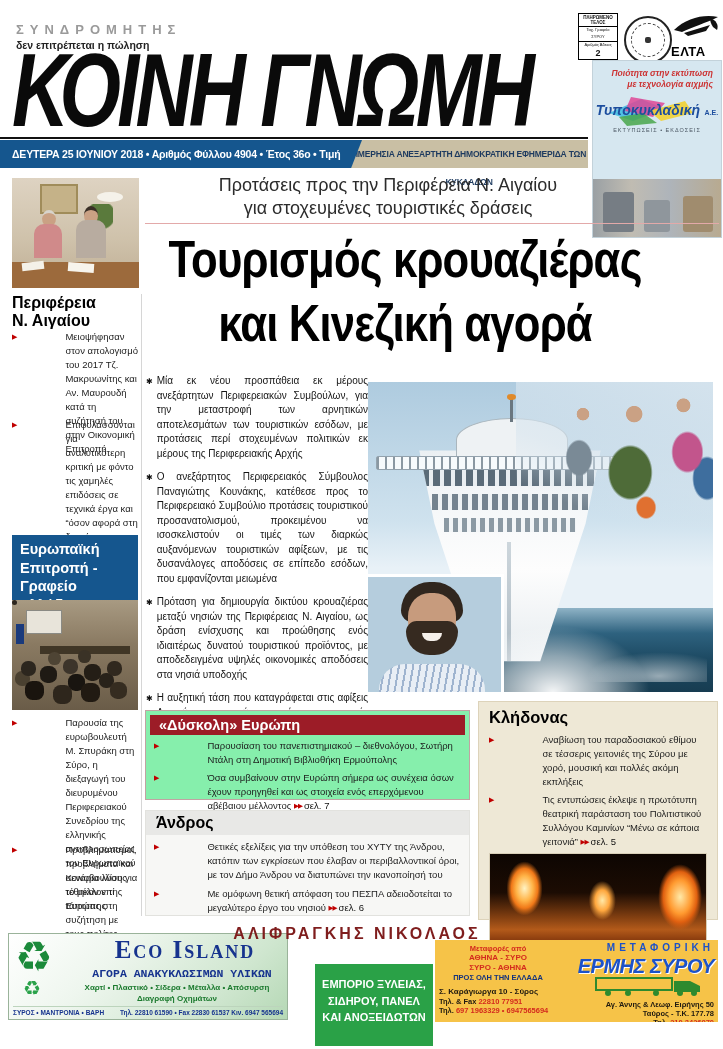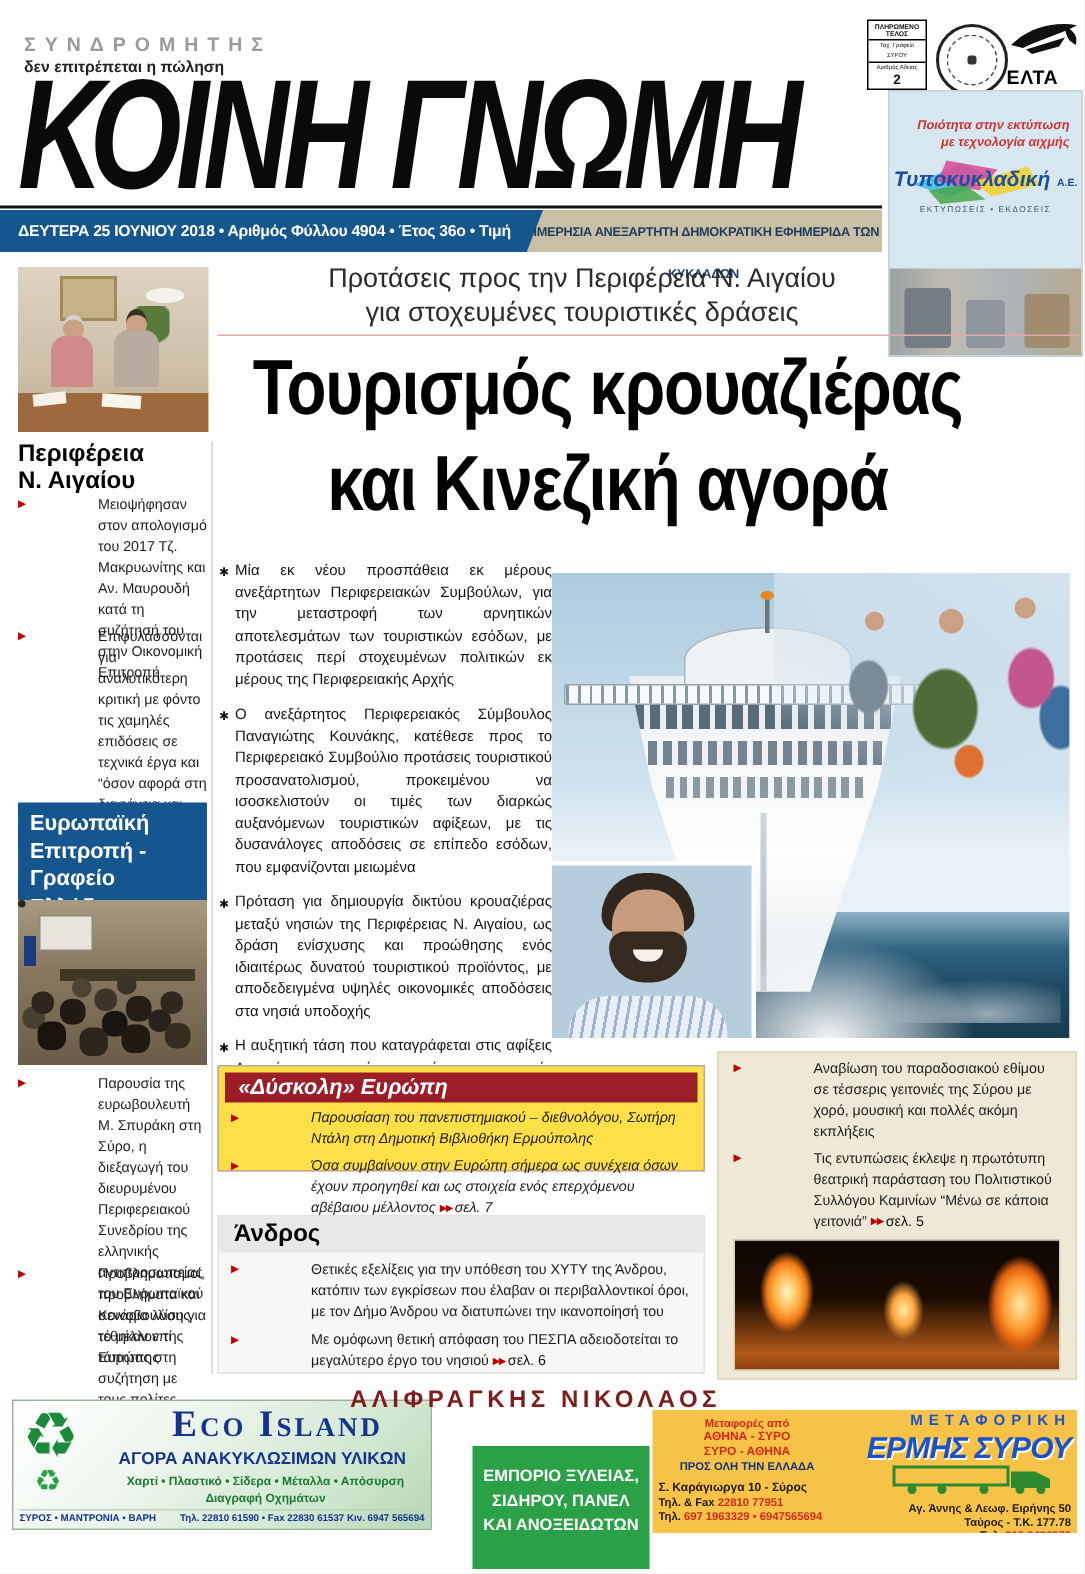--- a/index.html
+++ b/index.html
@@ -36,21 +36,21 @@
   .datebar .beige{position:absolute;left:350px;top:0;right:0;bottom:0;background:#c9bfa4;}
   .datebar .beige span{display:block;text-align:center;line-height:28px;font-weight:bold;font-size:8.5px;
                        letter-spacing:-0.2px;color:#1d3a5f;}
   .datebar .blue{position:absolute;left:0;top:0;width:362px;bottom:0;background:#15568e;
                  clip-path:polygon(0 0,100% 0,97% 100%,0 100%);}
   .datebar .blue span{display:block;line-height:28px;padding-left:12px;font-weight:bold;font-size:10.5px;
                       letter-spacing:-0.2px;color:#fff;}
 
   
   .print-ad{left:592px;top:60px;width:128px;height:176px;background:#d6e7f0;border:1px solid #c3d2da;overflow:hidden;}
-  .print-ad .slogan{color:#cc3333;font-style:italic;font-size:8.5px;line-height:1.35;text-align:right;padding:17px 8px 0 8px;font-weight:bold;}
+  .print-ad .slogan{color:#cc3333;font-style:italic;font-size:8.5px;line-height:1.35;text-align:right;padding:7px 8px 0 8px;font-weight:bold;}
   .print-ad .brandrow{position:relative;text-align:center;margin-top:10px;height:26px;}
   .print-ad .brand{position:relative;color:#1d4e9e;font-weight:bold;font-style:italic;font-size:14px;z-index:2;}
   .print-ad .brand-suffix{font-size:7px;color:#1d4e9e;font-weight:bold;z-index:2;position:relative;}
   .print-ad .brand-sub{text-align:center;font-size:5.5px;color:#4a5662;letter-spacing:1px;z-index:2;position:relative;}
   .print-ad .splash{position:absolute;left:16px;top:-6px;z-index:1;opacity:.9;}
   .print-photo{position:absolute;left:0;bottom:0;width:100%;height:58px;
      background:linear-gradient(90deg,#9aa0a4 0%,#c0bcb2 30%,#aeb4ba 60%,#b8aa90 100%);}
   .print-photo .m1{position:absolute;left:8%;bottom:8%;width:24%;height:70%;background:#767d84;border-radius:3px;}
   .print-photo .m2{position:absolute;left:40%;bottom:8%;width:20%;height:55%;background:#8f969c;border-radius:3px;}
   .print-photo .m3{position:absolute;right:6%;bottom:8%;width:24%;height:62%;background:#a08c6e;border-radius:3px;}
@@ -145,40 +145,40 @@
   .v-divider{left:141px;top:294px;width:1px;height:622px;background:#d6d6d6;}
 
   
   .main-bullets{left:146px;top:374px;width:222px;}
   .mb{display:flex;align-items:flex-start;margin-bottom:9px;}
   .star{font-size:8px;color:#111;margin:3px 4px 0 0;flex:none;}
   .mbt{font-size:10px;line-height:1.45;color:#141414;text-align:justify;}
   .mbt .ref{float:right;}
 
   
-  .dyskoli{left:145px;top:710px;width:325px;height:71px;background:#fde047;border:1px solid #c2a3a3;box-sizing:border-box;font-style:italic;}
+  .dyskoli{left:145px;top:710px;width:325px;height:90px;background:#86efac;border:1px solid #c2a3a3;box-sizing:border-box;}
   .dyskoli .hdr{margin:4px;background:#9c1c27;color:#fff;font-weight:bold;font-size:14.5px;padding:2px 9px;}
   .dyskoli .bullet{margin:4px 8px 0 8px;}
 
   .andros{left:145px;top:810px;width:325px;height:106px;background:#f7f7f5;border:1px solid #e2e2de;box-sizing:border-box;}
   .andros .hdr{background:#e8e8e6;color:#000;font-weight:bold;font-size:16px;padding:3px 10px;}
   .andros .bullet{margin:5px 8px 0 8px;}
 
   .klidonas{left:478px;top:701px;width:240px;height:219px;background:#eee8d6;border:1px solid #ddd3ba;box-sizing:border-box;}
   .klidonas .hdr{color:#000;font-weight:bold;font-size:16.5px;padding:6px 10px 2px 10px;}
   .klidonas .bullet{margin:4px 10px 0 10px;}
 
   
   .eco-ad{left:8px;top:933px;width:280px;height:87px;border:1px solid #9ab39a;box-sizing:border-box;
           background:linear-gradient(135deg,#ffffff 0%,#eef6ee 35%,#cfe6cf 75%,#b5d8b5 100%);}
   .eco-recycle{position:absolute;left:6px;top:2px;font-size:42px;line-height:1;color:#1b8a3a;}
   .eco-recycle2{position:absolute;left:14px;top:44px;font-size:20px;line-height:1;color:#2aa24a;}
   .eco-brand{position:absolute;left:78px;top:2px;width:196px;text-align:center;color:#16338e;font-weight:bold;
              font-family:"Liberation Serif","DejaVu Serif",serif;font-size:25px;font-variant:small-caps;letter-spacing:2px;}
-  .eco-l1{position:absolute;left:70px;top:33px;width:206px;color:#16338e;font-weight:bold;font-size:11.5px;}
+  .eco-l1{position:absolute;left:70px;top:33px;width:206px;text-align:center;color:#16338e;font-weight:bold;font-size:11.5px;font-family:Liberation Mono, monospace;}
   .eco-l2{position:absolute;left:60px;top:49px;width:216px;text-align:center;color:#1b7a2e;font-weight:bold;font-size:8px;}
   .eco-l3{position:absolute;left:60px;top:60px;width:216px;text-align:center;color:#1b7a2e;font-weight:bold;font-size:8px;}
   .eco-bottom{position:absolute;left:4px;right:4px;bottom:3px;display:flex;justify-content:space-between;
               font-size:6.5px;font-weight:bold;color:#16338e;border-top:1px solid #bcd4bc;padding-top:2px;}
 
   .alif-title{left:218px;top:925px;width:278px;text-align:center;color:#7f1d1d;font-weight:bold;font-size:16px;letter-spacing:3px;white-space:nowrap;}
   .alif-box{left:315px;top:940px;width:118px;height:82px;background:#2aa147;color:#fff;text-align:center;box-sizing:border-box;padding-top:12px;margin-top:24px;}
   .alif-box .a1{font-size:11px;font-weight:bold;line-height:1.5;}
   .alif-box .a2,.alif-box .a3{font-size:11px;font-weight:bold;line-height:1.5;}
 
@@ -400,20 +400,21 @@
     <div class="bullet">
       <span class="tri">▶</span>
       <span class="btxt">
         <span>Με ομόφωνη θετική απόφαση του ΠΕΣΠΑ αδειοδοτείται το μεγαλύτερο έργο του νησιού</span>
         <span class="ref"><span class="arr">▶▶</span><span class="pg">σελ. 6</span></span>
       </span>
     </div>
   </div>
 
   <div class="abs klidonas">
+    <div class="hdr">Κλήδονας</div>
     <div class="bullet">
       <span class="tri">▶</span>
       <span class="btxt">Αναβίωση του παραδοσιακού εθίμου σε τέσσερις γειτονιές της Σύρου με χορό, μουσική και πολλές ακόμη εκπλήξεις</span>
     </div>
     <div class="bullet">
       <span class="tri">▶</span>
       <span class="btxt">
         <span>Τις εντυπώσεις έκλεψε η πρωτότυπη θεατρική παράσταση του Πολιτιστικού Συλλόγου Καμινίων “Μένω σε κάποια γειτονιά”</span>
         <span class="ref"><span class="arr">▶▶</span><span class="pg">σελ. 5</span></span>
       </span>

